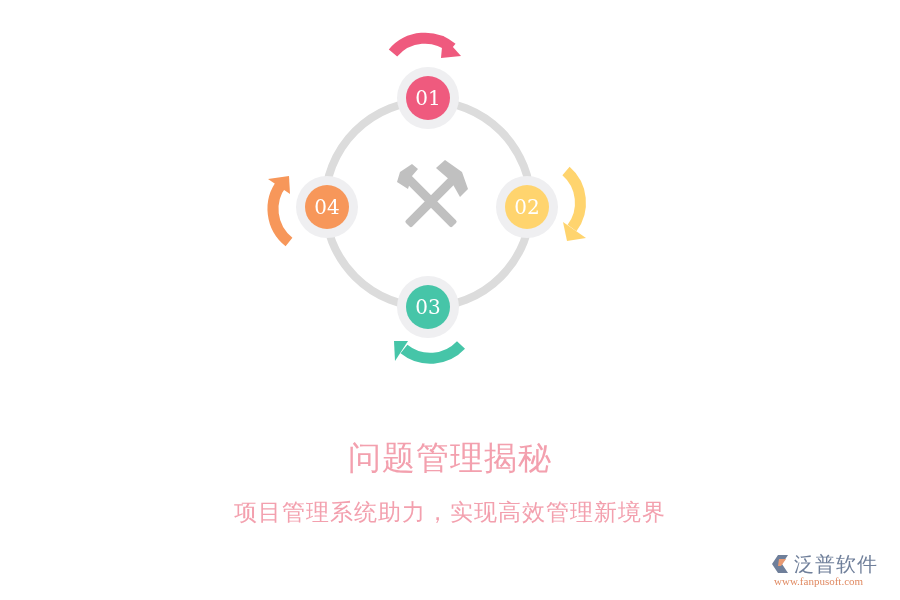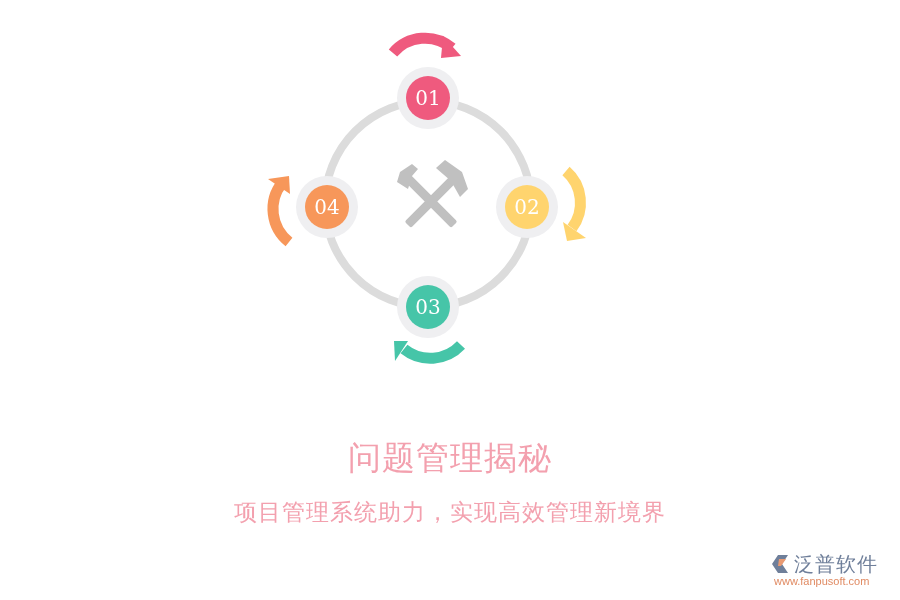--- a/index.html
+++ b/index.html
@@ -8,21 +8,21 @@
   #diagram { position: absolute; left: 0; top: 0; width: 900px; height: 420px; }
   .node-label { font-family: "DejaVu Serif", serif; font-size: 20px; fill: #ffffff; }
   .title { position: absolute; left: 0; width: 900px; text-align: center;
            color: #f3a0ae; font-family: Liberation Serif, serif; }
   #title1 { top: 436px; font-size: 33px; letter-spacing: 1px; }
   #title2 { top: 497px; font-size: 23px; letter-spacing: 1px; }
   #logo { position: absolute; left: 766px; top: 551px; width: 130px; height: 42px; }
   #logo .brand { position: absolute; left: 28px; top: 0; font-size: 20px; color: #6f7f9a;
                  font-family: "DejaVu Sans", sans-serif; letter-spacing: 1px; }
   #logo .url { position: absolute; left: 8px; top: 24px; font-size: 11px; color: #e08a62;
-               font-family: Liberation Sans, sans-serif; }
+               font-family: Liberation Serif, serif; }
   #logo .mark { position: absolute; left: 4px; top: 2px; }
 </style>
 </head>
 <body>
 
 <svg id="diagram" viewBox="0 0 900 420" xmlns="http://www.w3.org/2000/svg">
 
   <circle cx="428" cy="204" r="103" fill="none" stroke="#dcdcdc" stroke-width="8"></circle>
 
   <g>

